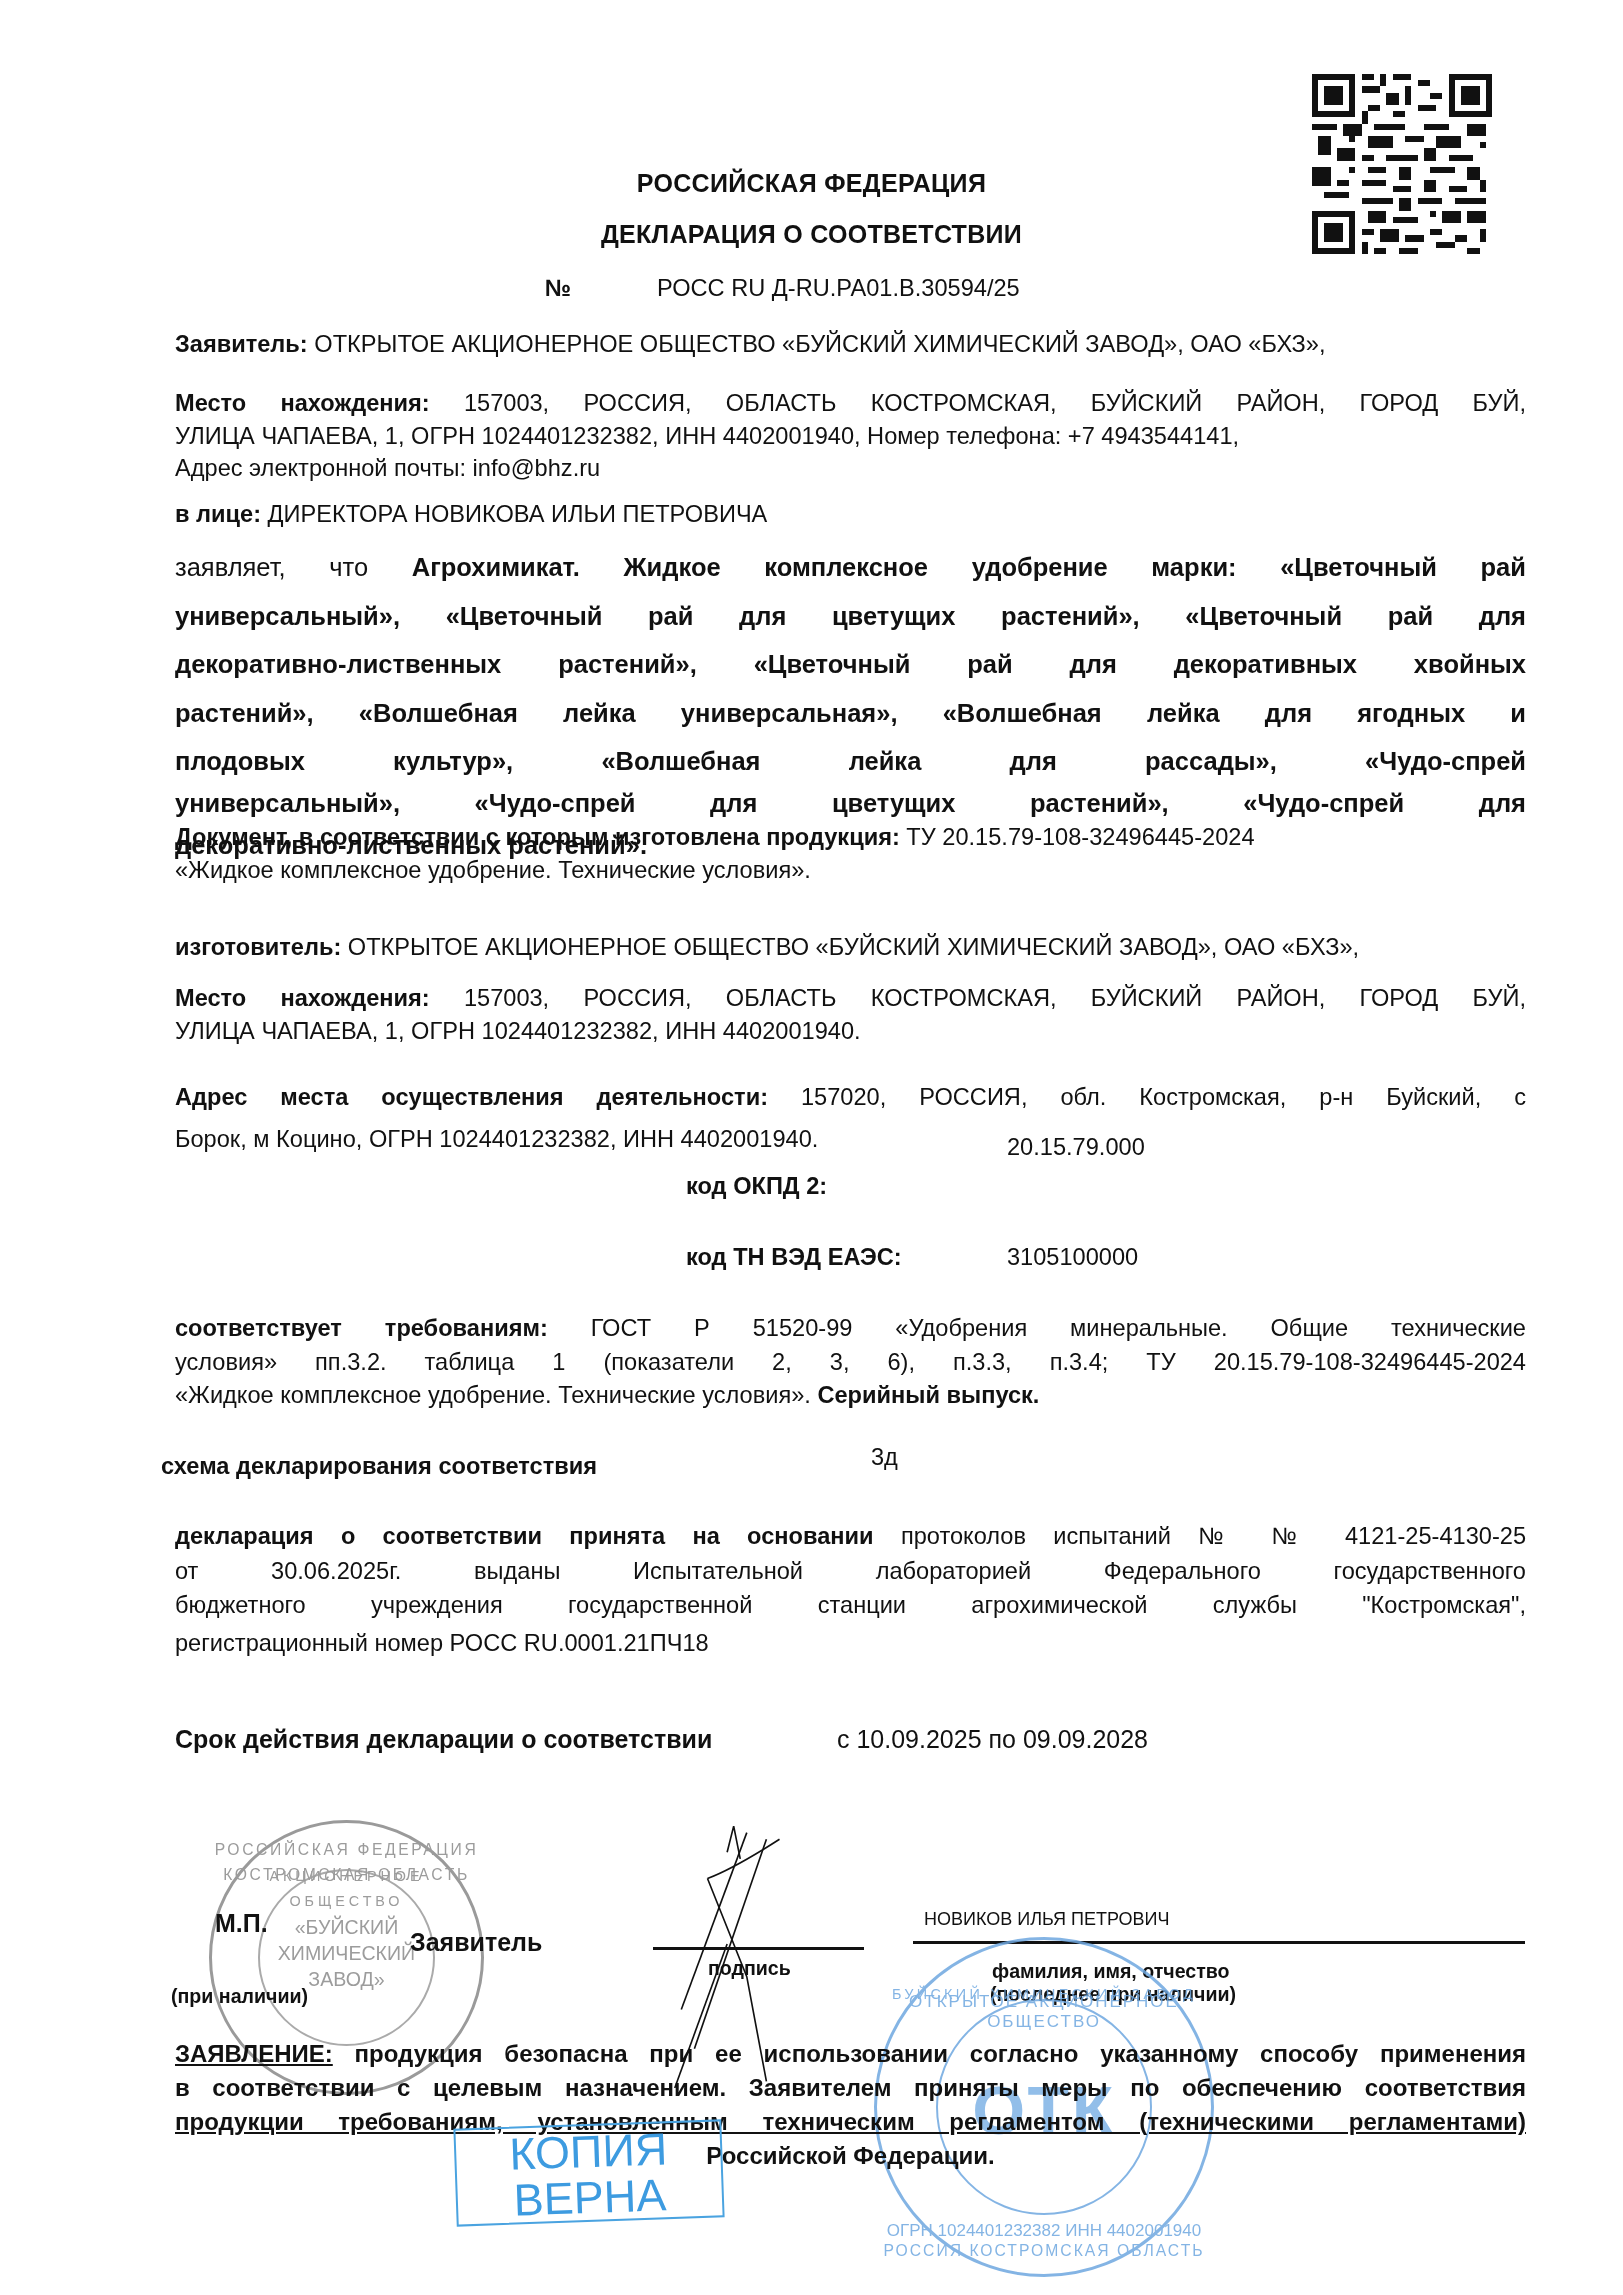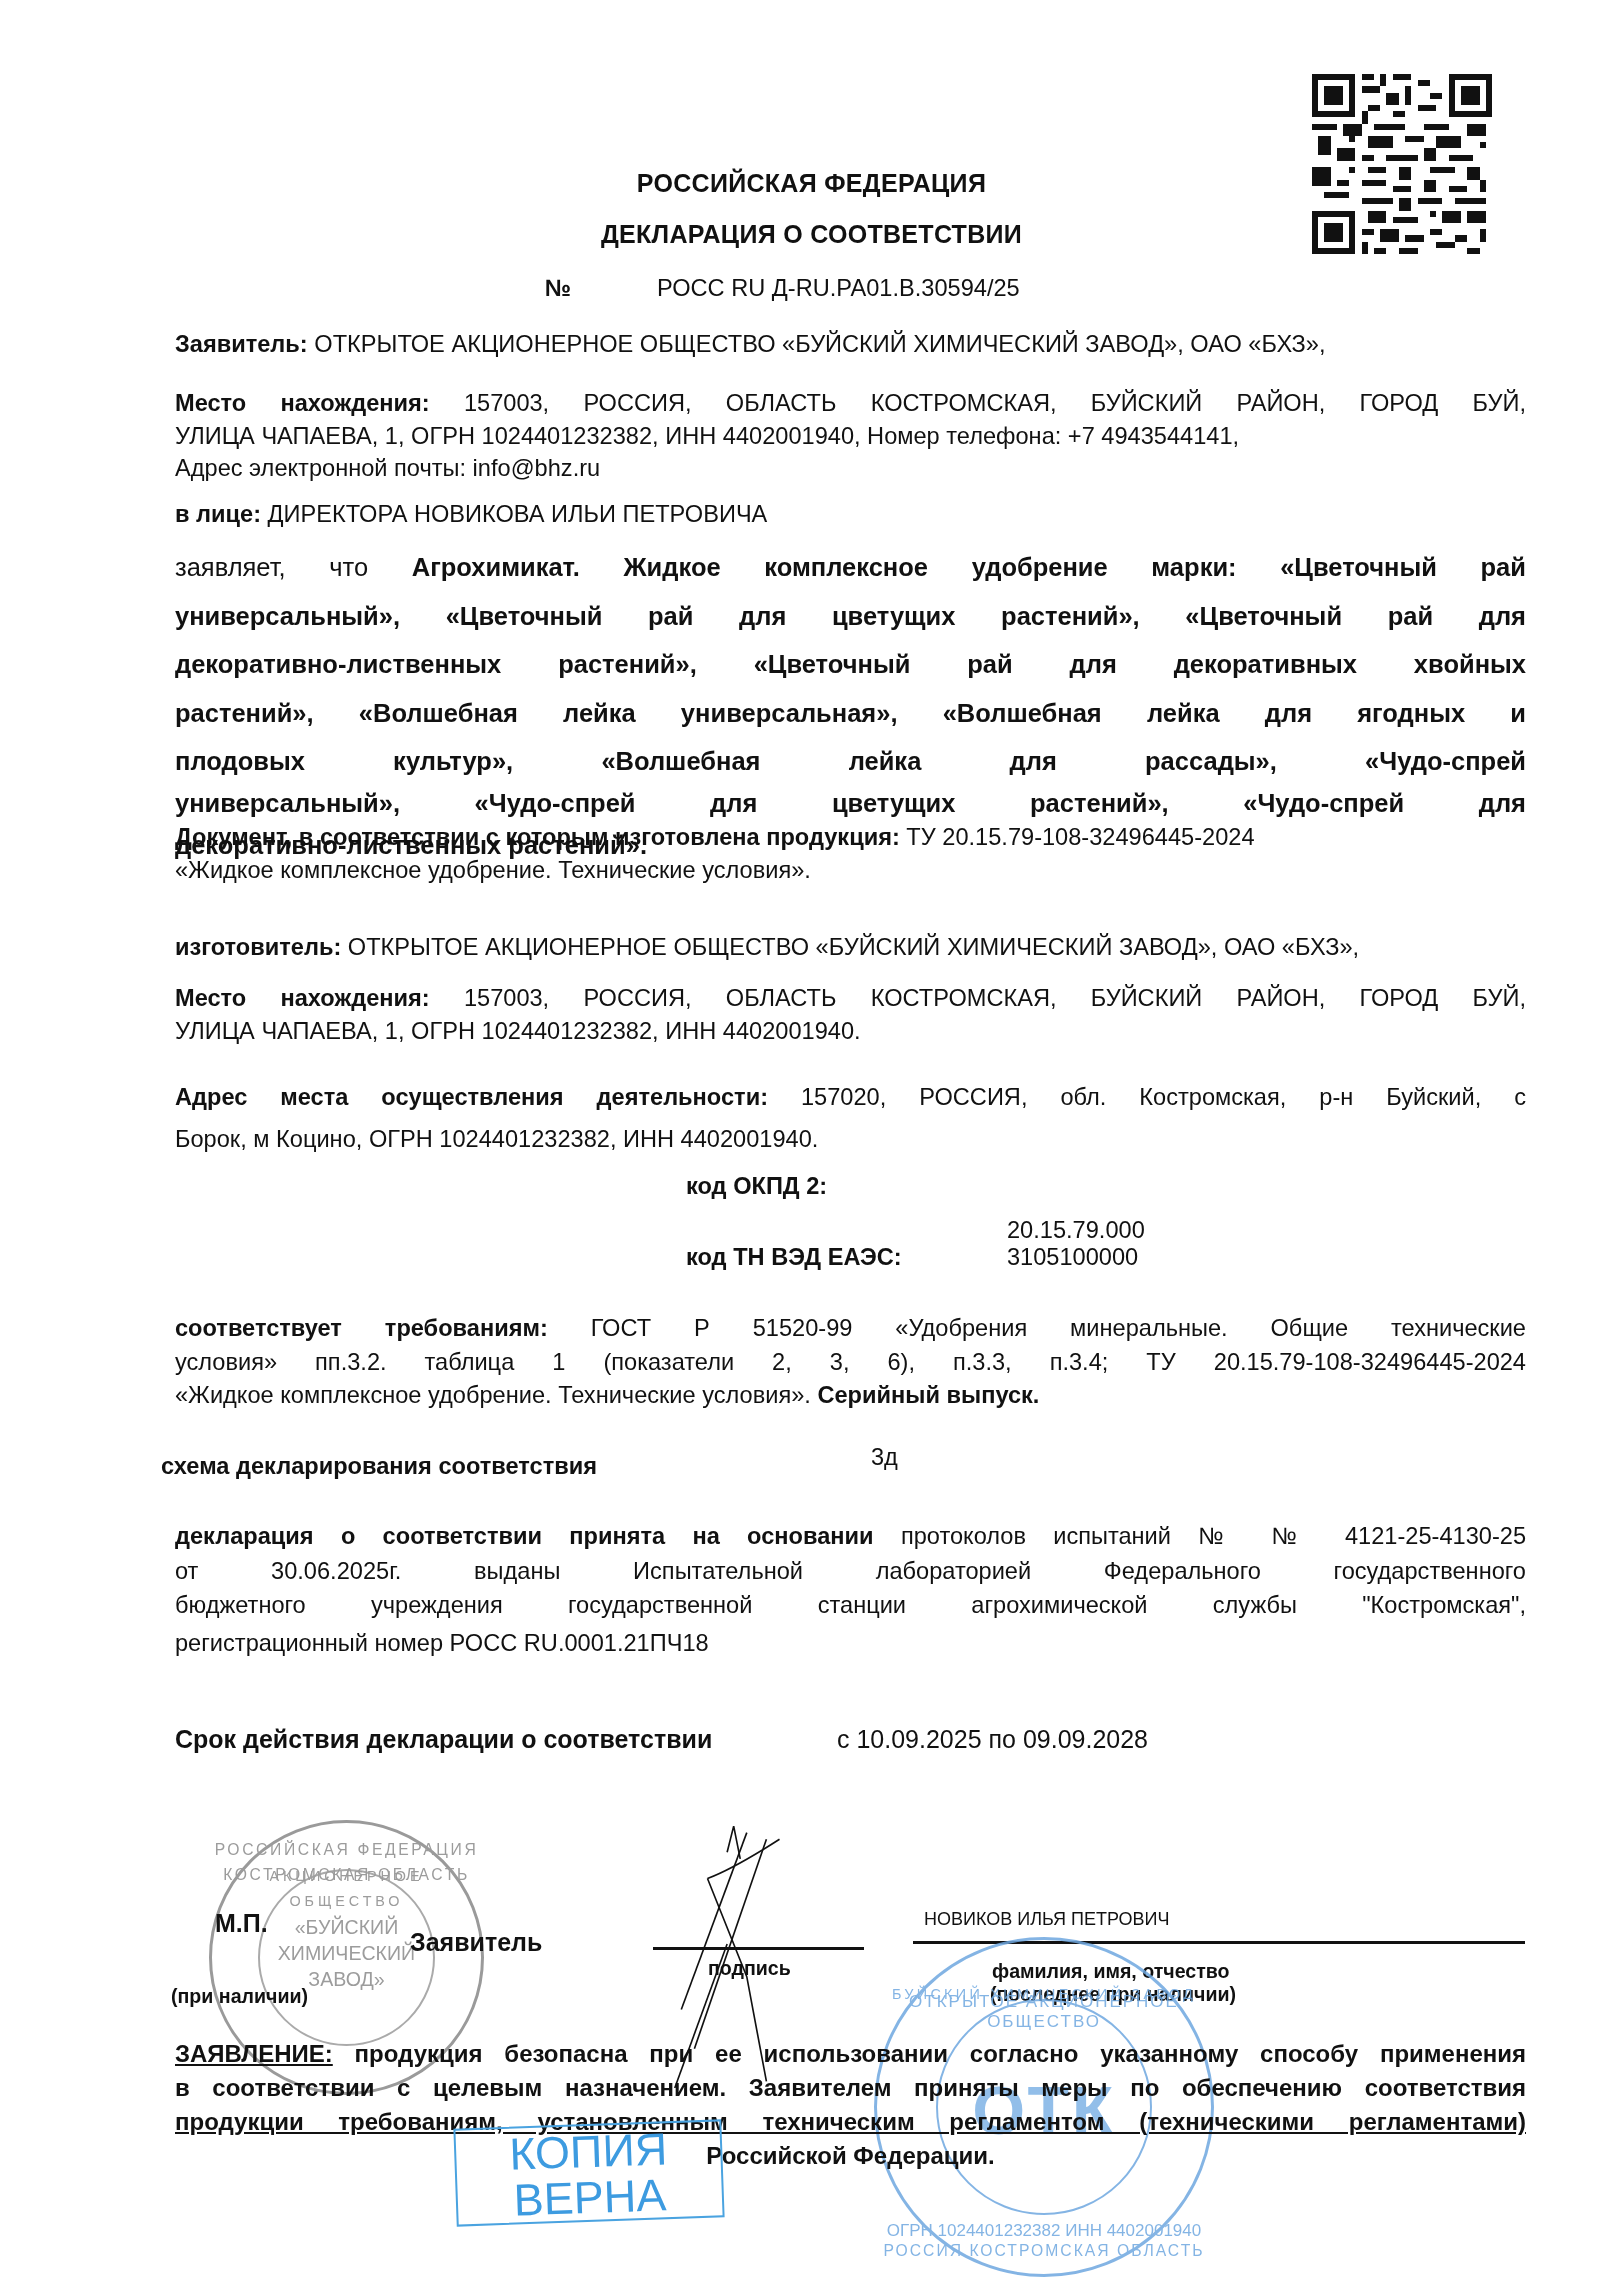--- a/index.html
+++ b/index.html
@@ -157,21 +157,21 @@
 </div>
 <div class="line" style="top:1017px;">УЛИЦА ЧАПАЕВА, 1, ОГРН 1024401232382, ИНН 4402001940.</div>
 
 <div class="para" style="top:1081px; text-align-last:justify;">
   <span class="b">Адрес места осуществления деятельности:</span>
   <span>157020, РОССИЯ, обл. Костромская, р-н Буйский, с</span>
 </div>
 <div class="line" style="top:1117px;margin-top:8px;">Борок, м Коцино, ОГРН 1024401232382, ИНН 4402001940.</div>
 
 <div class="abs b" style="top:1173px; left:686px; font-size:23.6px;">код ОКПД 2:</div>
-<div class="abs" style="top:1217px; left:1007px; font-size:23.6px;">20.15.79.000</div>
+<div class="abs" style="top:1134px; left:1007px; font-size:23.6px;">20.15.79.000</div>
 <div class="abs b" style="top:1244px; left:686px; font-size:23.6px;">код ТН ВЭД ЕАЭС:</div>
 <div class="abs" style="top:1244px; left:1007px; font-size:23.6px;">3105100000</div>
 
 <div class="para" style="top:1312px; text-align-last:justify;">
   <span class="b">соответствует требованиям:</span>
   <span>ГОСТ Р 51520-99 «Удобрения минеральные. Общие технические</span>
 </div>
 <div class="para" style="top:1346px; text-align-last:justify;">условия» пп.3.2. таблица 1 (показатели 2, 3, 6), п.3.3, п.3.4; ТУ  20.15.79-108-32496445-2024</div>
 <div class="line" style="top:1381px;">
   <span>«Жидкое комплексное удобрение. Технические условия».</span>

